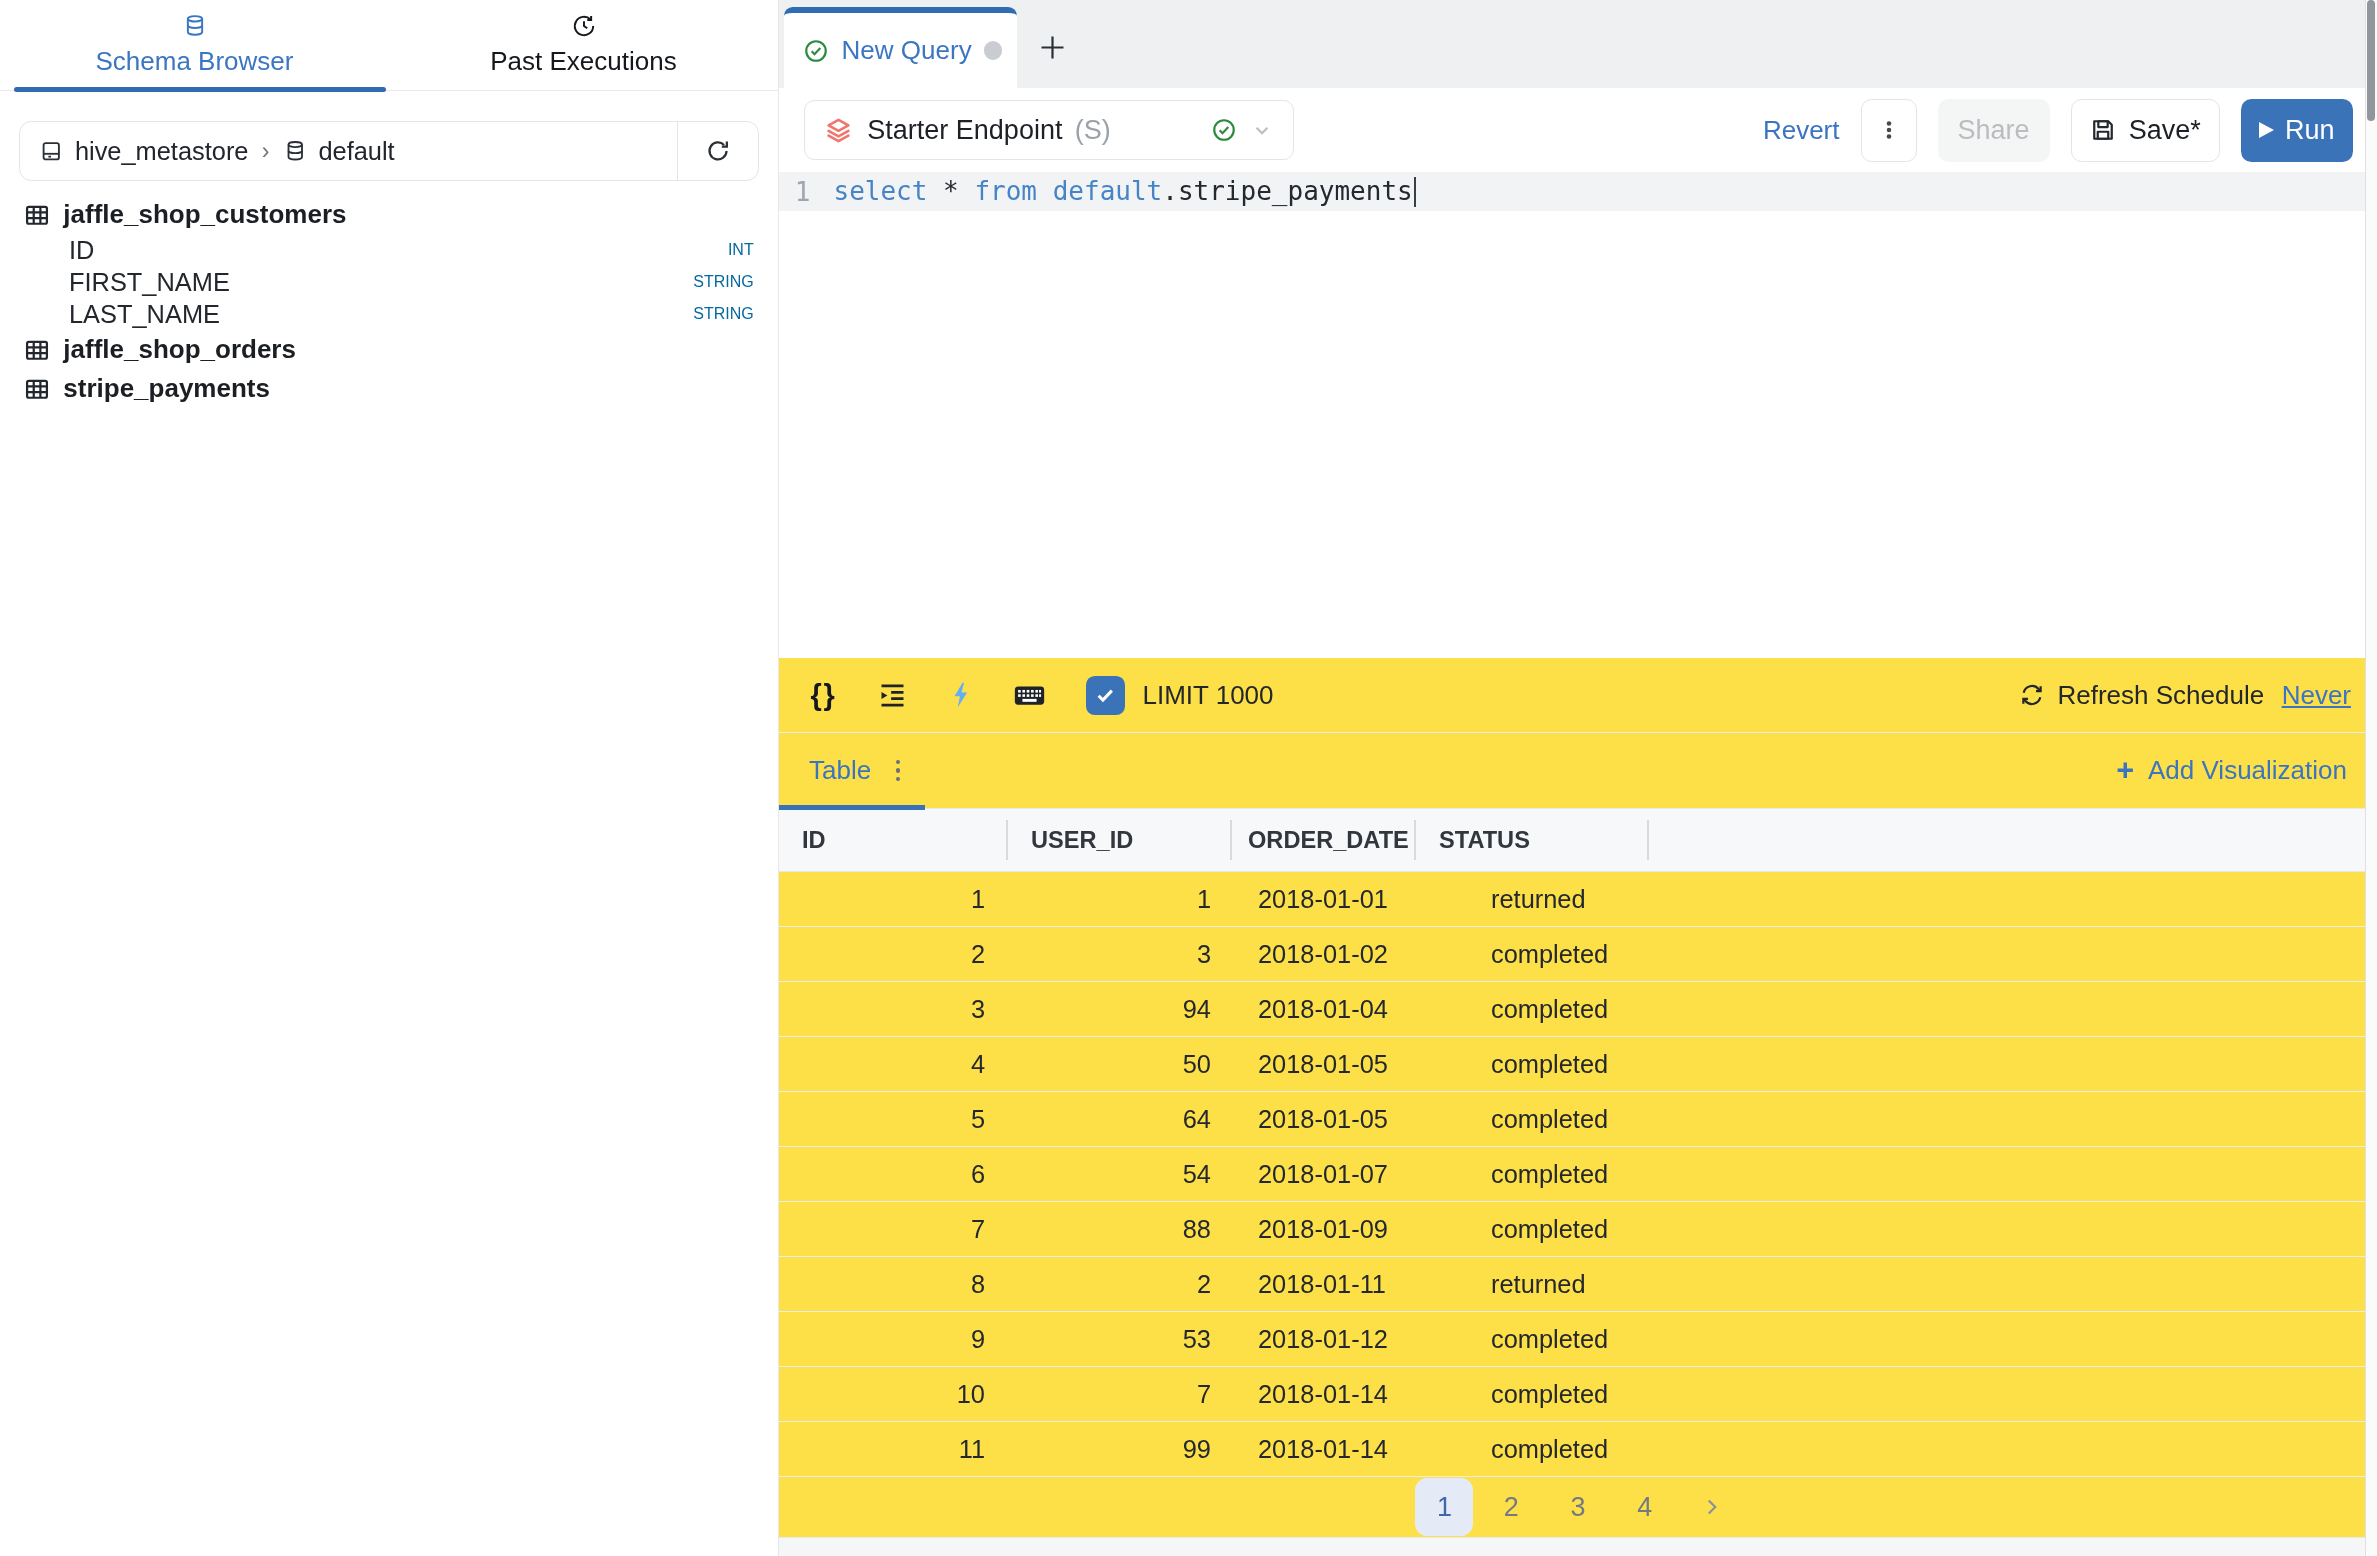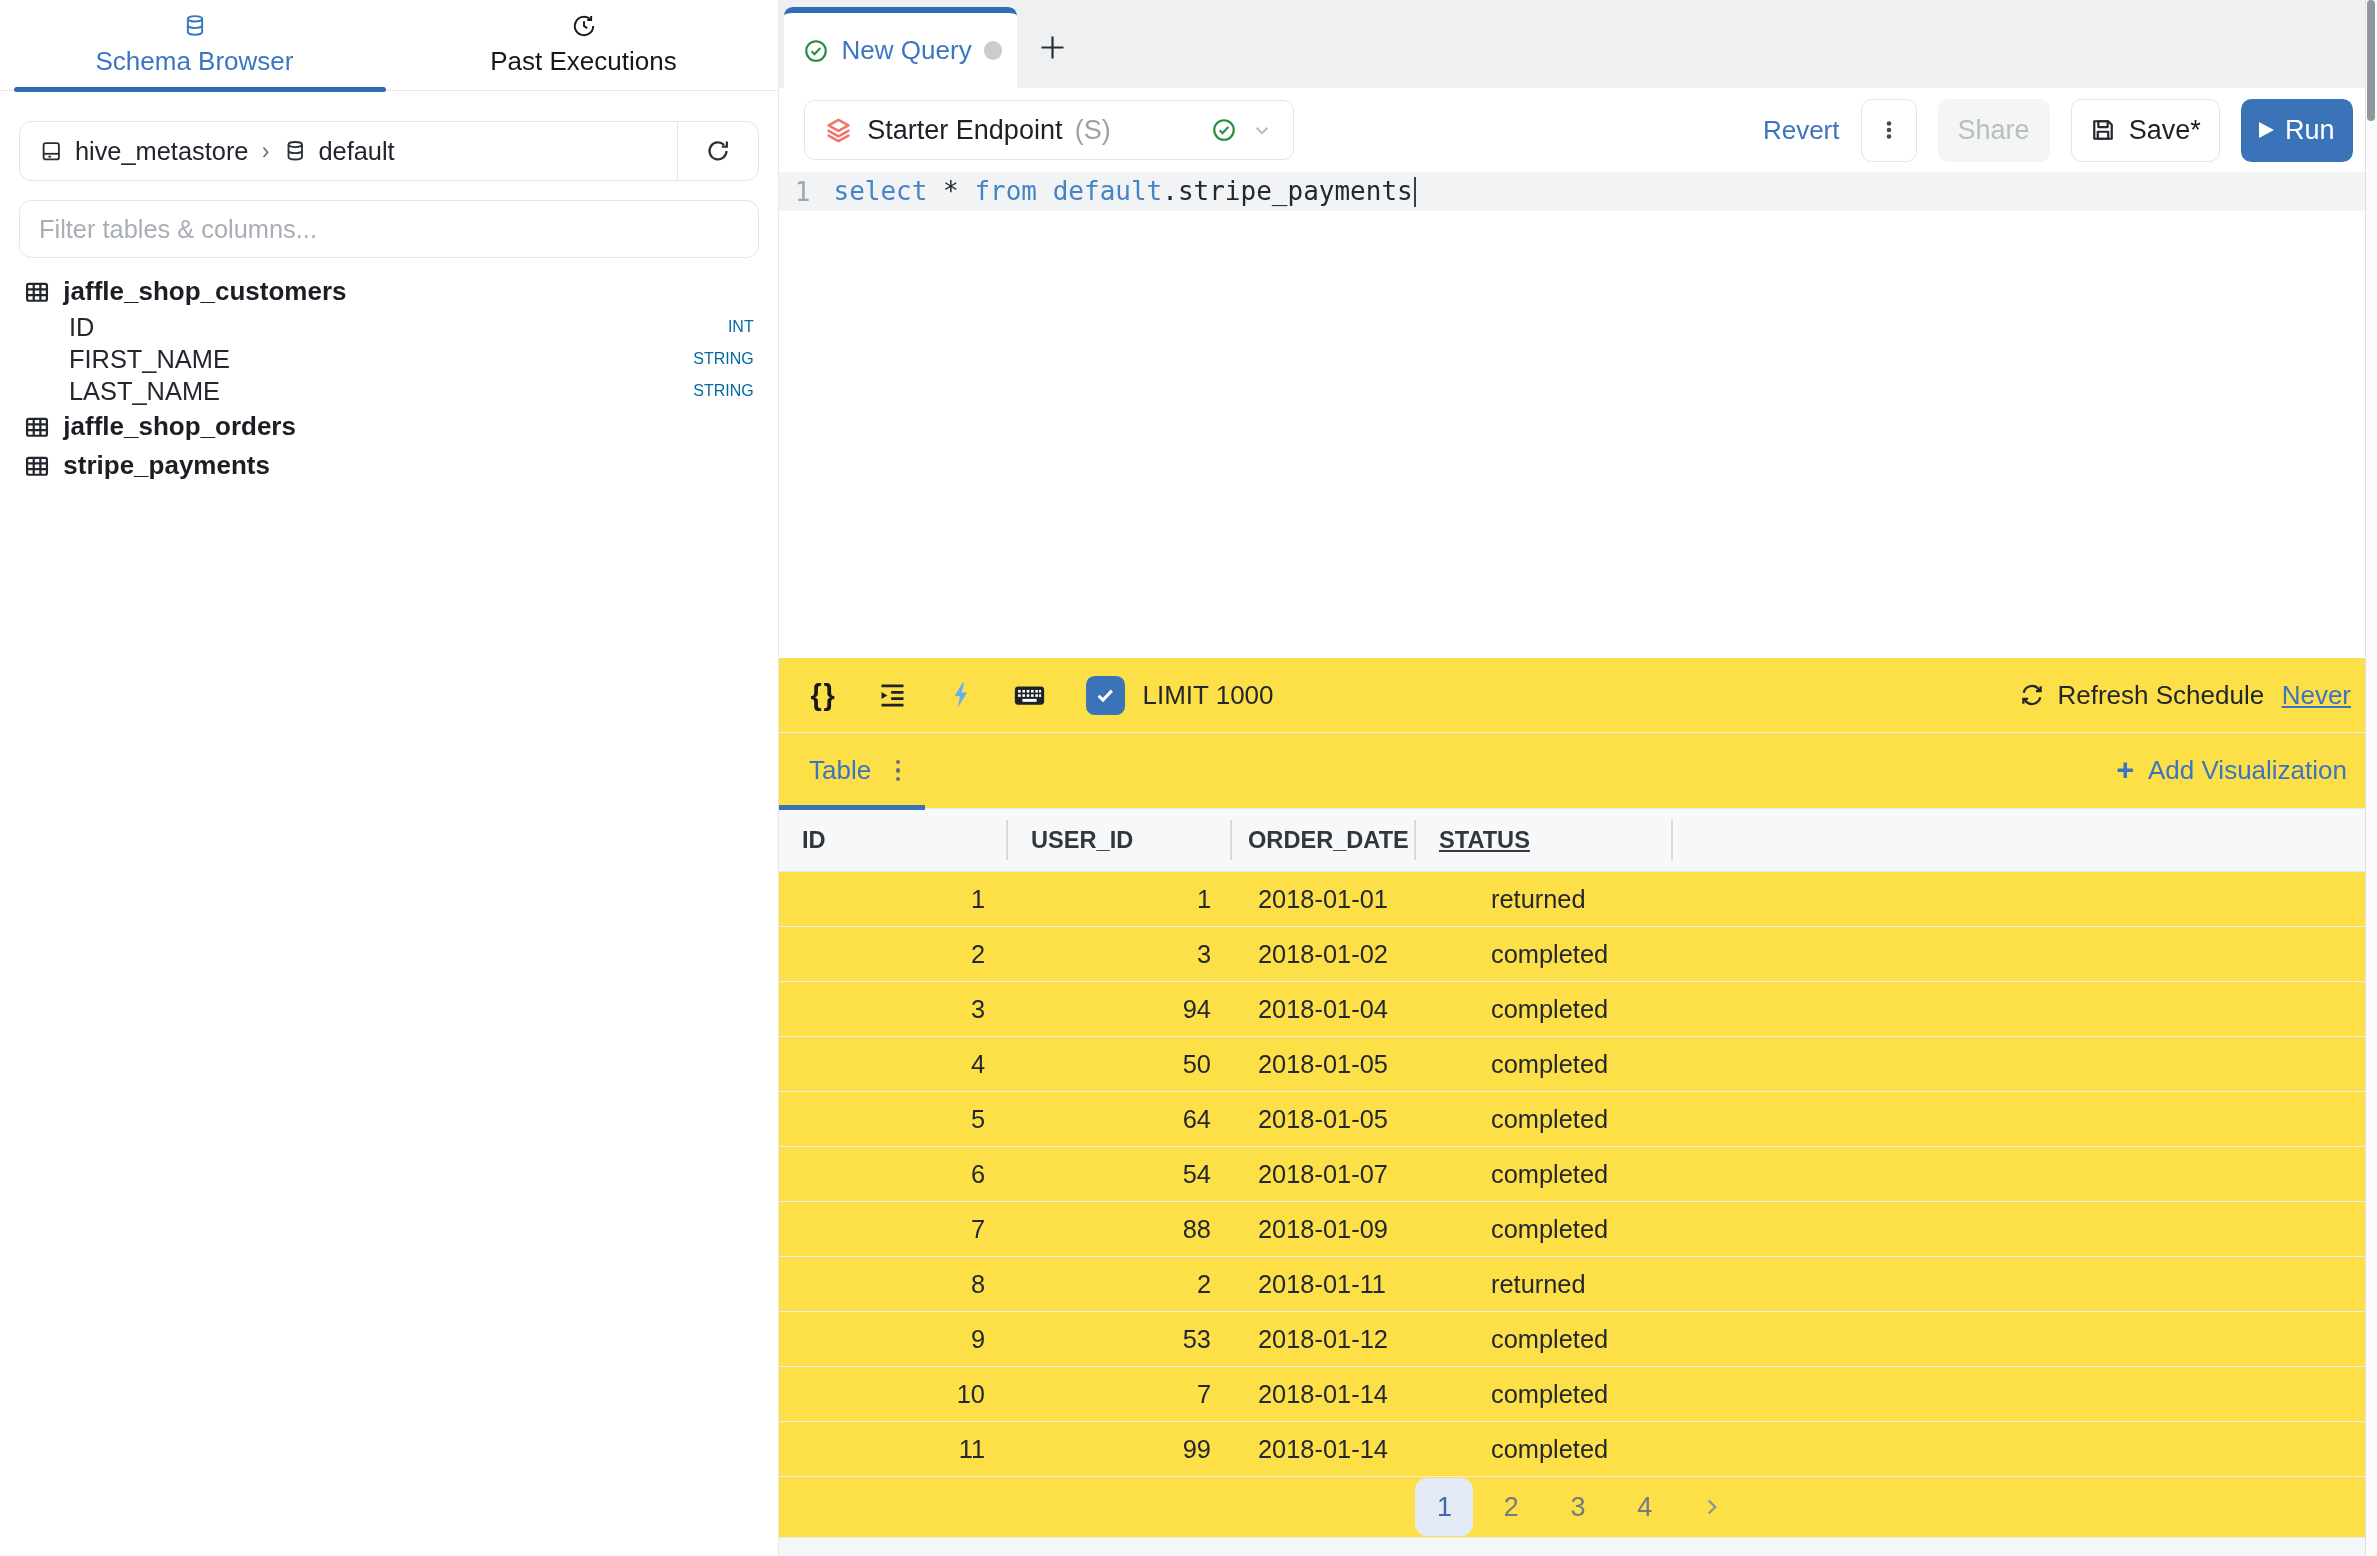--- a/index.html
+++ b/index.html
@@ -75,21 +75,21 @@
   .table-tab { display: flex; align-items: center; gap: 24.5px; padding: 0 24.5px 0 30px; height: 100%; position: relative; color: #3b74c0; font-size: 26px; cursor: pointer; }
   .table-tab::after { content: ""; position: absolute; left: 0; right: 0; bottom: -1.8px; height: 5.3px; background: #3a72b7; }
   .vdots { display: flex; flex-direction: column; gap: 4.4px; cursor: pointer; }
   .vdots i { width: 4.4px; height: 4.4px; border-radius: 50%; background: #6a7077; }
   .add-viz { margin-left: auto; margin-right: 30px; color: #3b74c0; font-size: 26px; display: flex; align-items: center; gap: 10.5px; cursor: pointer; white-space: nowrap; }
 
   .rtable { flex: none; }
   .rtable-head { display: flex; height: 63px; background: #f7f8f9; border-bottom: 1.8px solid #e6e7e9; align-items: center; }
   .hcell { position: relative; height: 100%; display: flex; align-items: center; font-size: 23.6px; font-weight: 700; color: #33373d; padding-left: 23px; cursor: pointer; }
   .hcell::after { content: ""; position: absolute; right: 0; top: 11.4px; bottom: 11.4px; width: 1.8px; background: #d9dadc; }
-  .hc0 { width: 229px; } .hc1 { width: 224px; } .hc2 { width: 184px; padding-left: 16px; } .hc3 { width: 257px; text-decoration: underline; }
+  .hc0 { width: 229px; } .hc1 { width: 224px; } .hc2 { width: 184px; padding-left: 16px; } .hc3 { width: 233px; }
   .hcell-fill { flex: 1; }
 
   .rrow { display: flex; height: 55px; border-bottom: 1.8px solid #ededef; align-items: center; font-size: 25.4px; color: #24282e; }
   .c-id { width: 229px; text-align: right; padding-right: 23px; }
   .c-user { width: 224px; text-align: right; padding-right: 21px; }
   .c-date { width: 231px; padding-left: 26px; }
   .c-status { width: 257px; padding-left: 28px; }
 
   .pagination { height: 60px; display: flex; align-items: center; justify-content: center; gap: 8.8px; flex: none; }
   .page { min-width: 58px; height: 58px; display: flex; align-items: center; justify-content: center; font-size: 27px; color: #737a83; border-radius: 12.3px; cursor: pointer; }
@@ -155,23 +155,20 @@
       <div class="bc-refresh">
         <span>
           <svg width="28" height="28" viewBox="0 0 24 24" fill="none" stroke="#2a2f36" stroke-width="1.9">
             <path d="M19.3 12a7.3 7.3 0 1 1-2.1-5.2"></path>
             <path d="M19.6 3.9v4.3h-4.3"></path>
           </svg>
         </span>
       </div>
     </div>
 
-    <div class="filter-box">
-      <input class="filter-input" type="text" placeholder="Filter tables &amp; columns..." style="">
-    </div>
 
     <div class="schema-tree">
         <div class="tree-table-row">
     <span class="tree-icon">
       <svg width="28" height="28" viewBox="0 0 24 24" fill="none" stroke="#23272d" stroke-width="1.9">
         <rect x="3.5" y="5" width="17" height="14.5" rx="1.5"></rect>
         <path d="M3.5 9.8h17M3.5 14.6h17M9.2 5v14.5M14.9 5v14.5"></path>
       </svg>
     </span>
     <span class="tree-name">jaffle_shop_customers</span>

